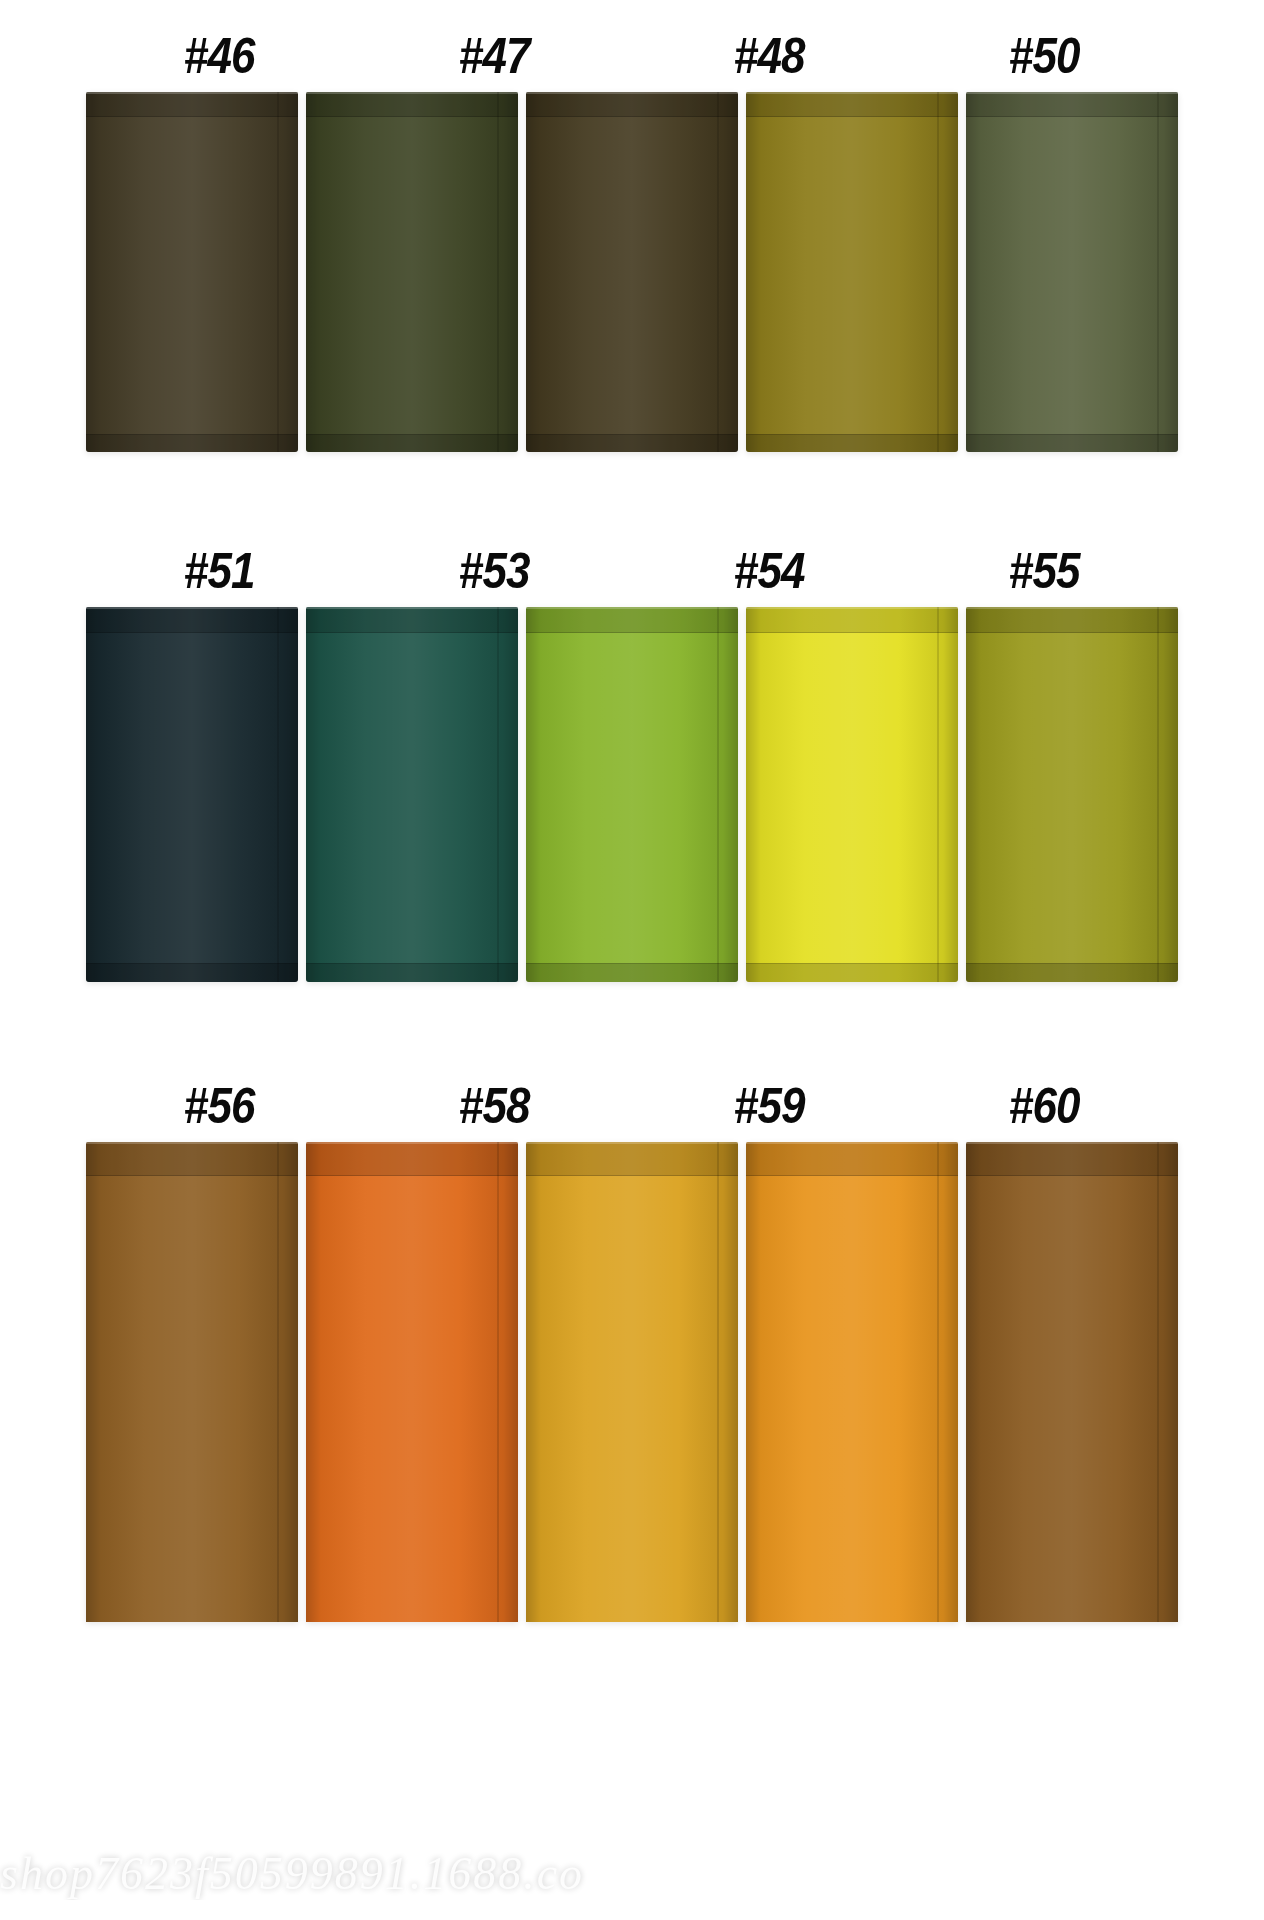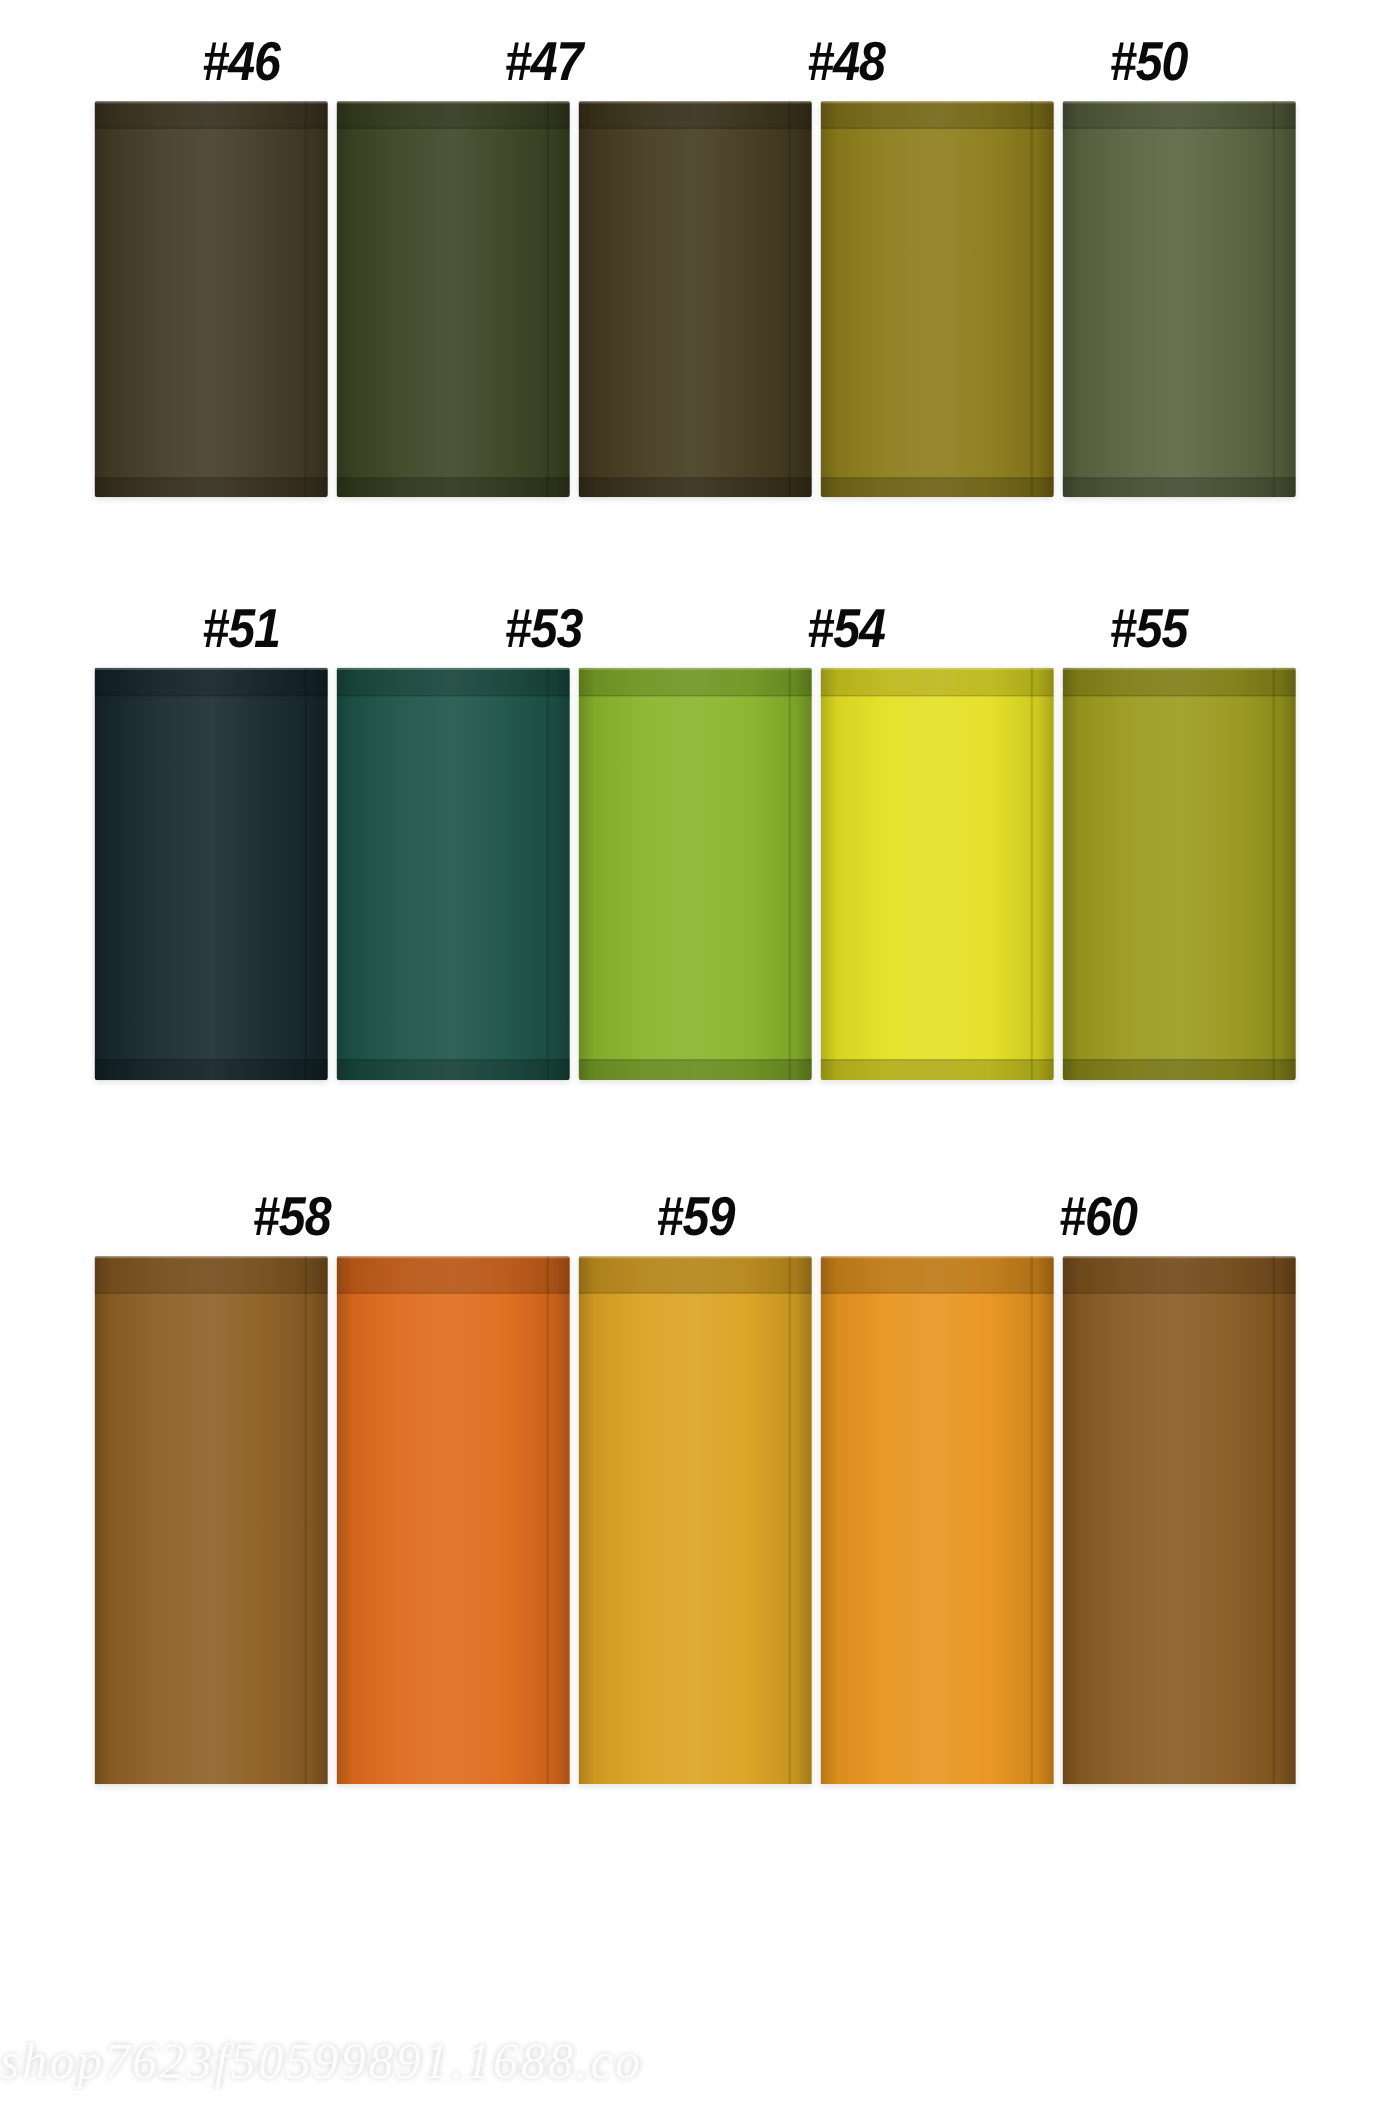--- a/index.html
+++ b/index.html
@@ -291,20 +291,23 @@
           <div class="bolt-seam"></div>
           <div class="bolt-foot"></div>
         </div>
       </div>
     </div>
   </div>
 
   <div class="swatch-row" id="row-3">
     <div class="label-strip">
       <div class="label-cell">
+        <span class="swatch-label" style="color: rgb(10, 10, 10);">#56</span>
+      </div>
+      <div class="label-cell">
         <span class="swatch-label" style="color: rgb(10, 10, 10);">#58</span>
       </div>
       <div class="label-cell">
         <span class="swatch-label" style="color: rgb(10, 10, 10);">#59</span>
       </div>
       <div class="label-cell">
         <span class="swatch-label" style="color: rgb(10, 10, 10);">#60</span>
       </div>
     </div>
     <div class="fabric-strip">

